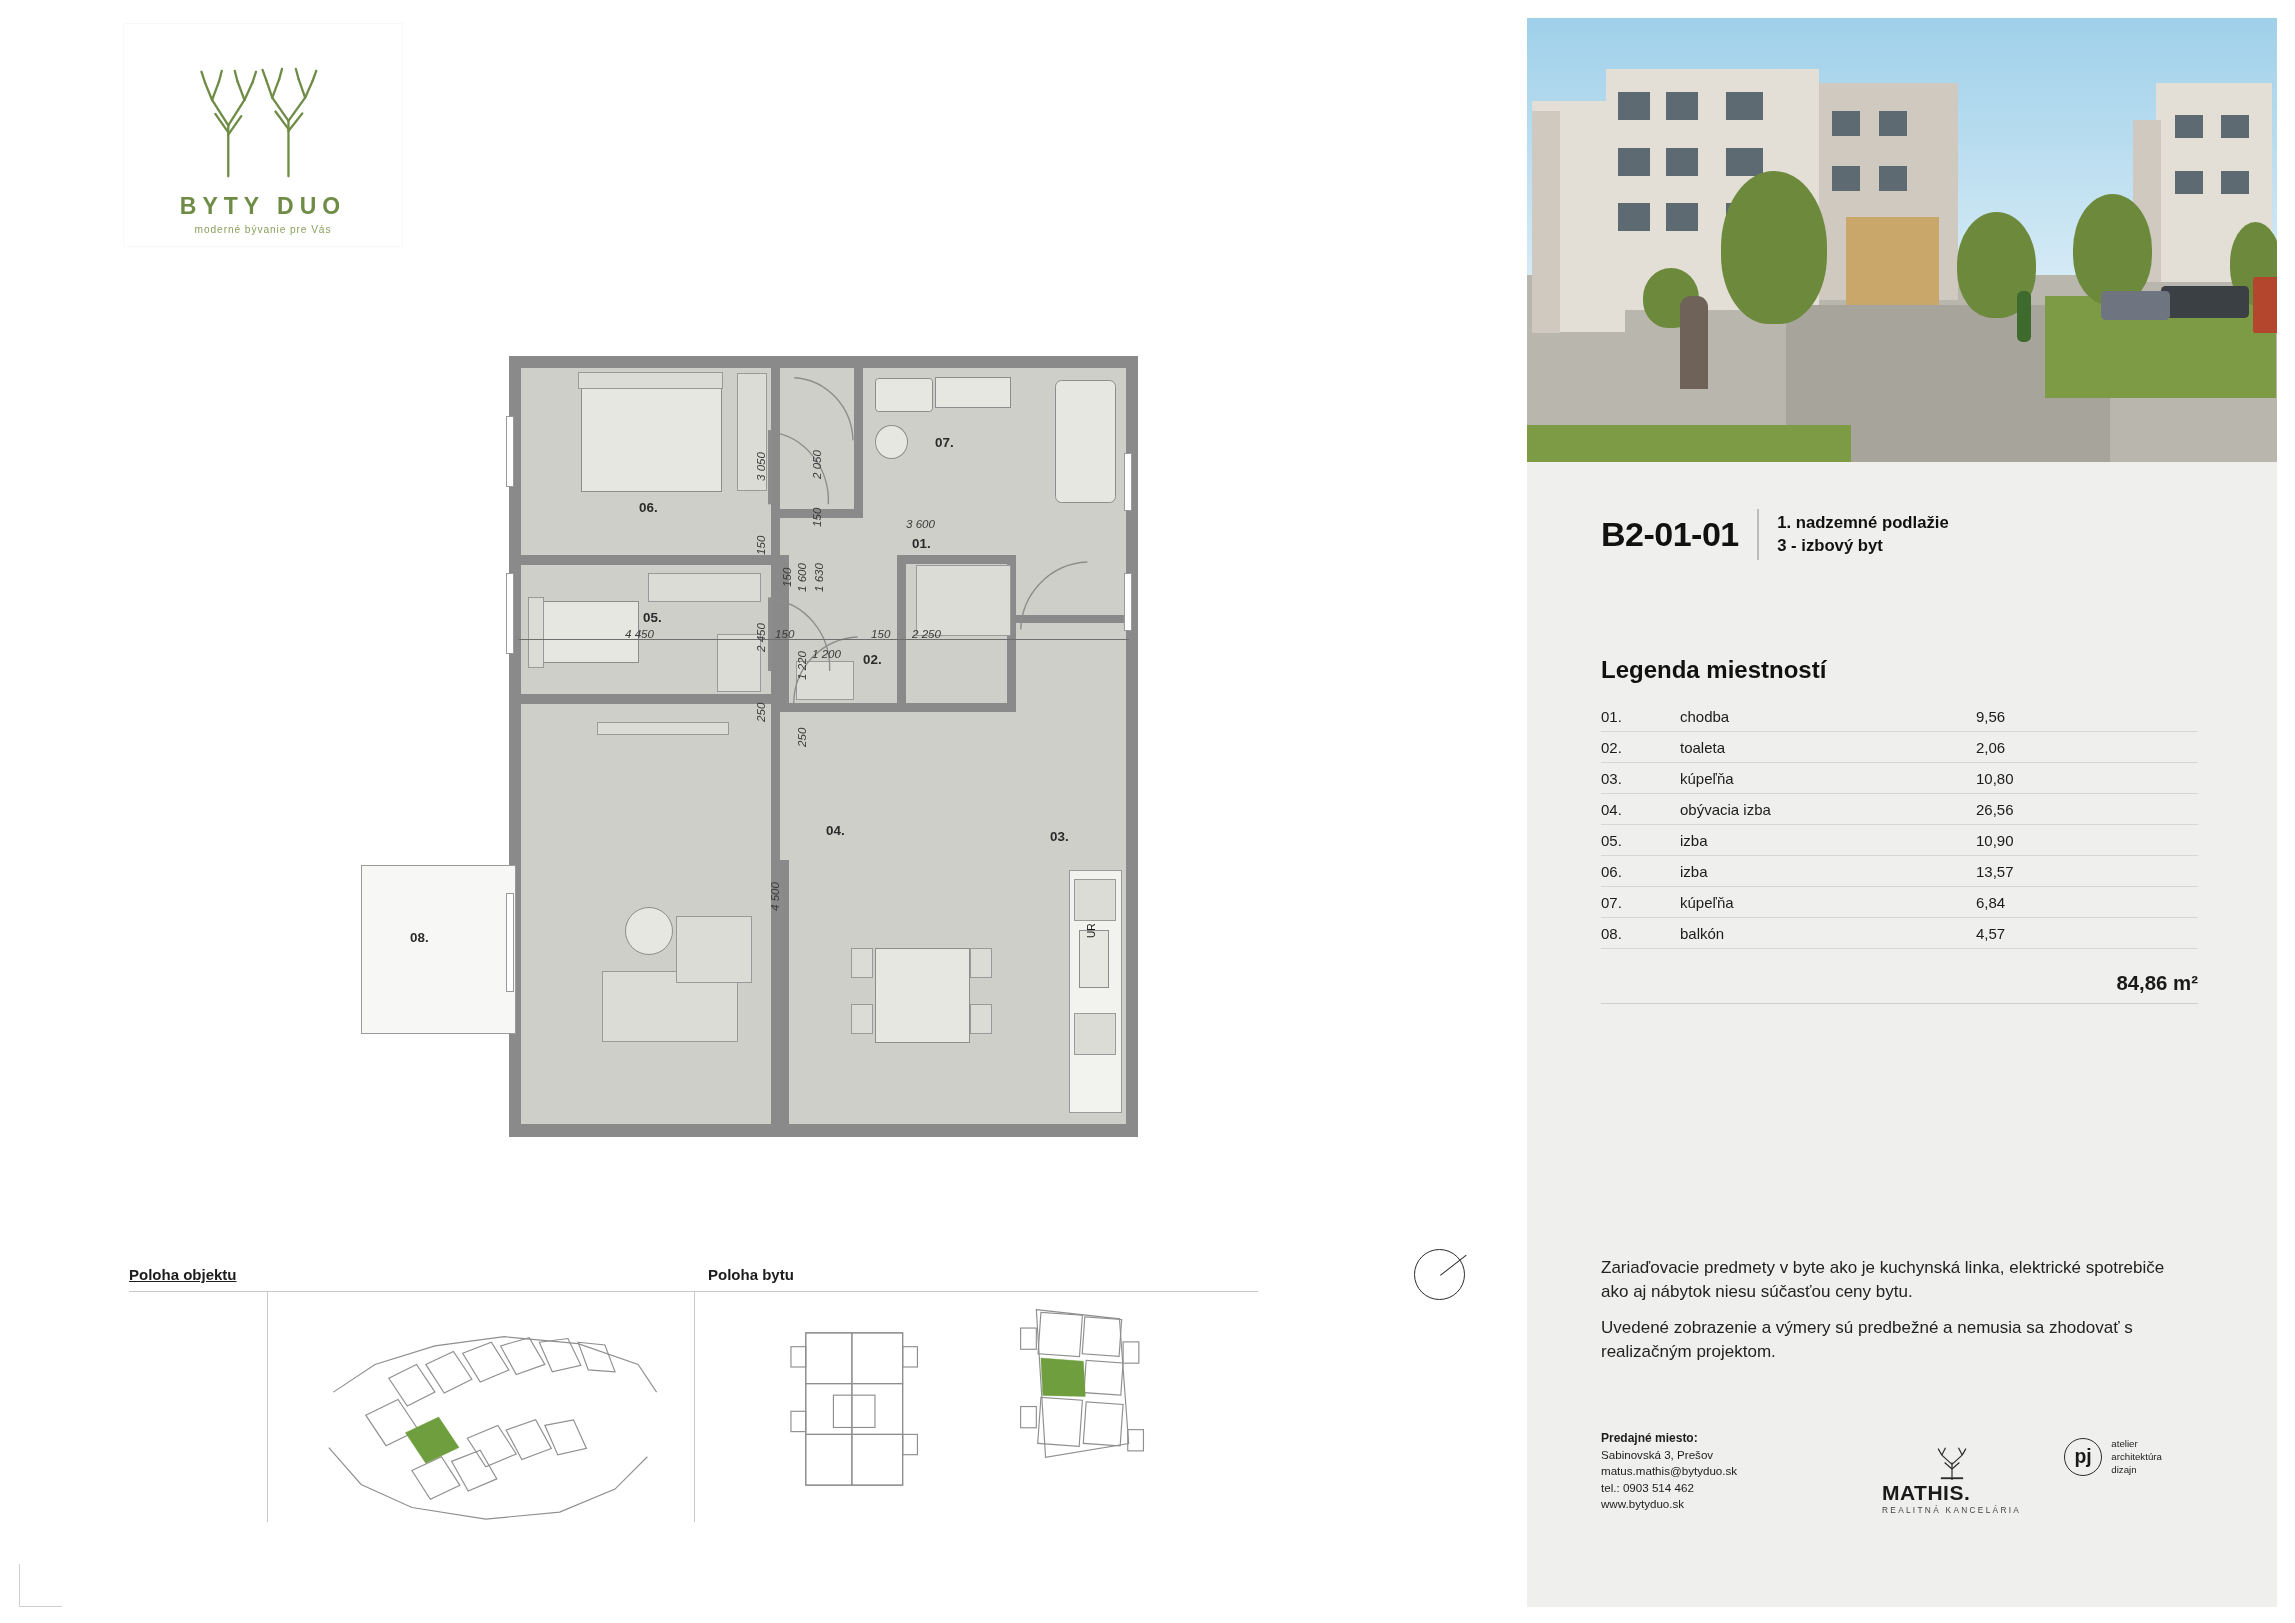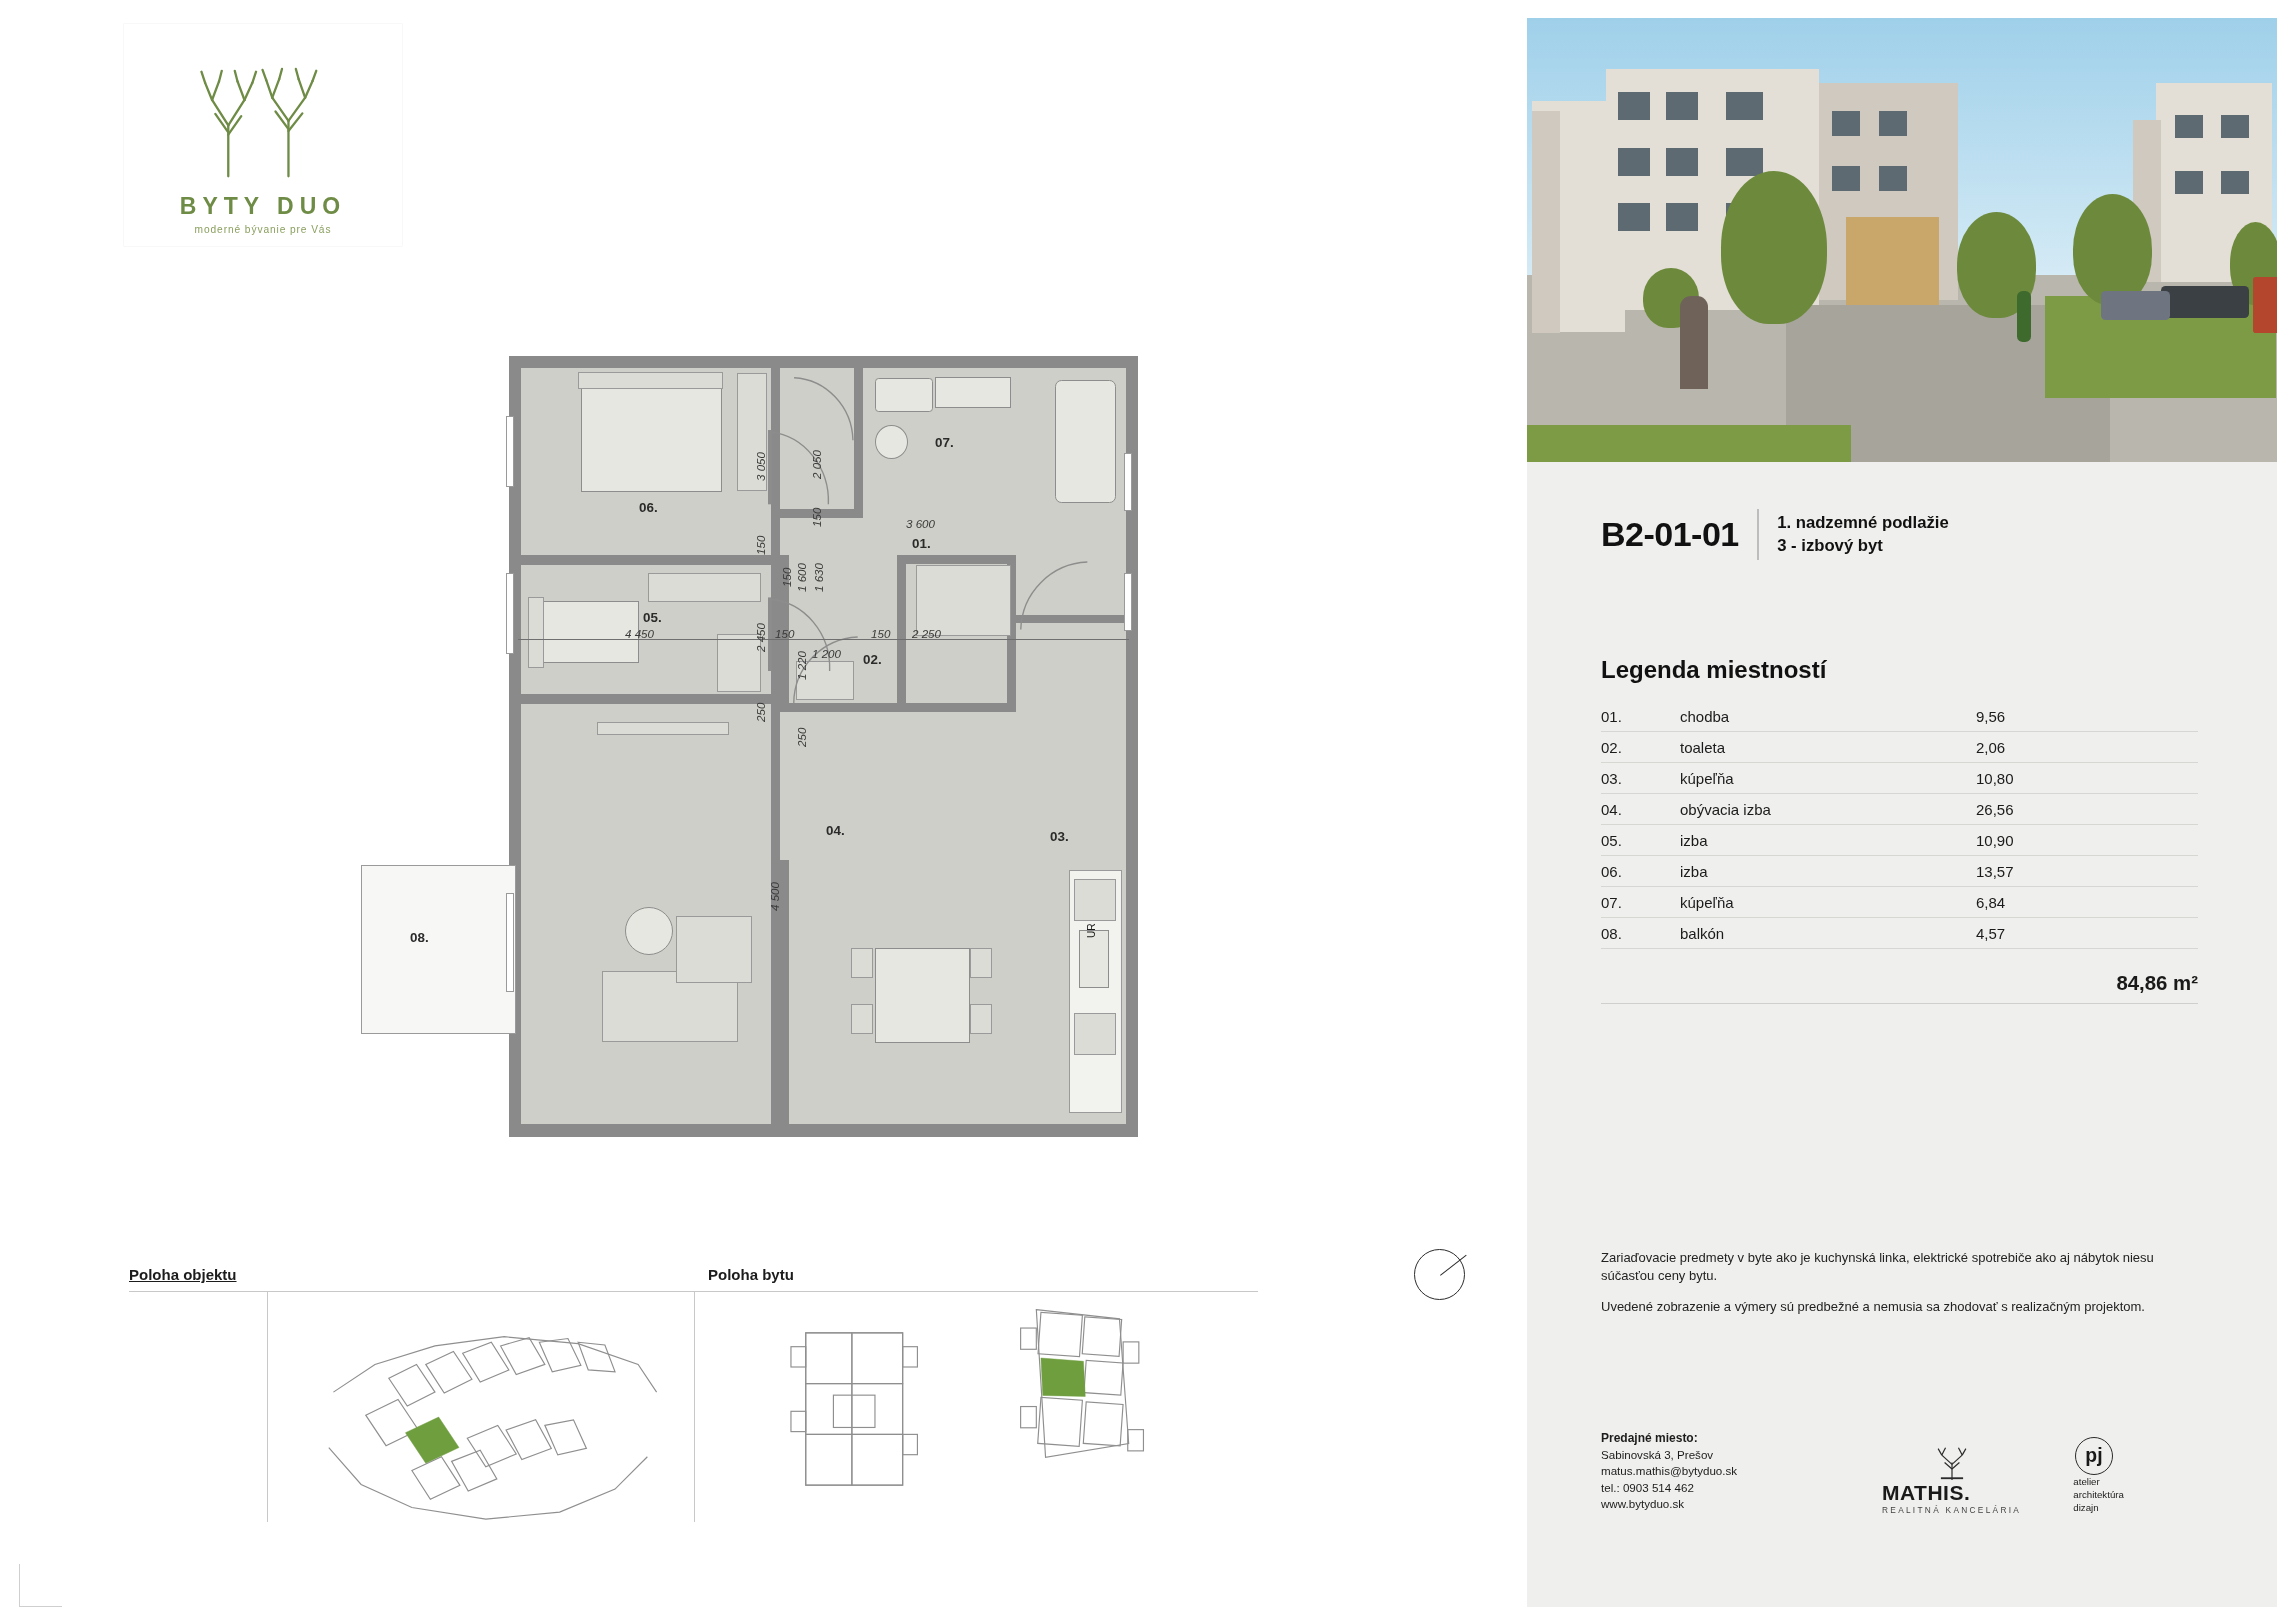--- a/index.html
+++ b/index.html
@@ -53,29 +53,29 @@
   .legend{position:absolute;left:1601px;top:701px;width:597px;}
   .legend table{border-collapse:collapse;width:100%;}
   .legend td{font-size:15px;color:#1b1b1b;padding:6.5px 0;}
   .legend tr{border-bottom:0.5px solid #d6d6d2;}
   .c1{width:79px;}
   .c2{width:296px;}
   .c3{text-align:left;}
   .total{position:absolute;left:1601px;top:972px;width:597px;text-align:right;font-size:20.4px;font-weight:700;border-bottom:0.5px solid #cfcfcb;padding-bottom:8.3px;}
 
   .notes{position:absolute;left:1601px;top:1249px;width:588px;}
-  .notes p{font-size:13px;line-height:1.42;color:#232323;margin:0 0 12px 0;}
+  .notes p{font-size:17px;line-height:1.42;color:#232323;margin:7px 0 12px 0;}
   .sell{position:absolute;left:1601px;top:1430px;width:370px;}
   .sell b{font-size:12px;}
   .sell div{font-size:11.6px;line-height:1.42;color:#1c1c1c;}
 
   .mathis{position:absolute;left:1846px;top:1444px;text-align:left;margin-left:36px;}
   .mathis .m1{font-size:21px;font-weight:700;letter-spacing:0.5px;}
   .mathis .m2{font-size:8.3px;letter-spacing:2.3px;color:#444;}
-  .pj{position:absolute;left:2064px;top:1437px;display:flex;align-items:center;flex-direction:column;}
+  .pj{position:absolute;left:2064px;top:1437px;display:flex;align-items:center;}
   .pjcirc{width:36px;height:36px;border:1.4px solid #2b2b2b;border-radius:50%;position:relative;}
   .pjcirc span{position:absolute;left:50%;top:50%;transform:translate(-50%,-54%);font-size:19.4px;font-weight:700;}
   .pjtxt div{font-size:9.7px;line-height:1.35;color:#222;}
   .corner{position:absolute;left:18.5px;top:1564px;width:42px;height:42px;border-left:0.9px solid #cfcfcf;border-bottom:0.9px solid #cfcfcf;}
 </style>
 </head>
 <body>
 
 <div class="sheet">
 

